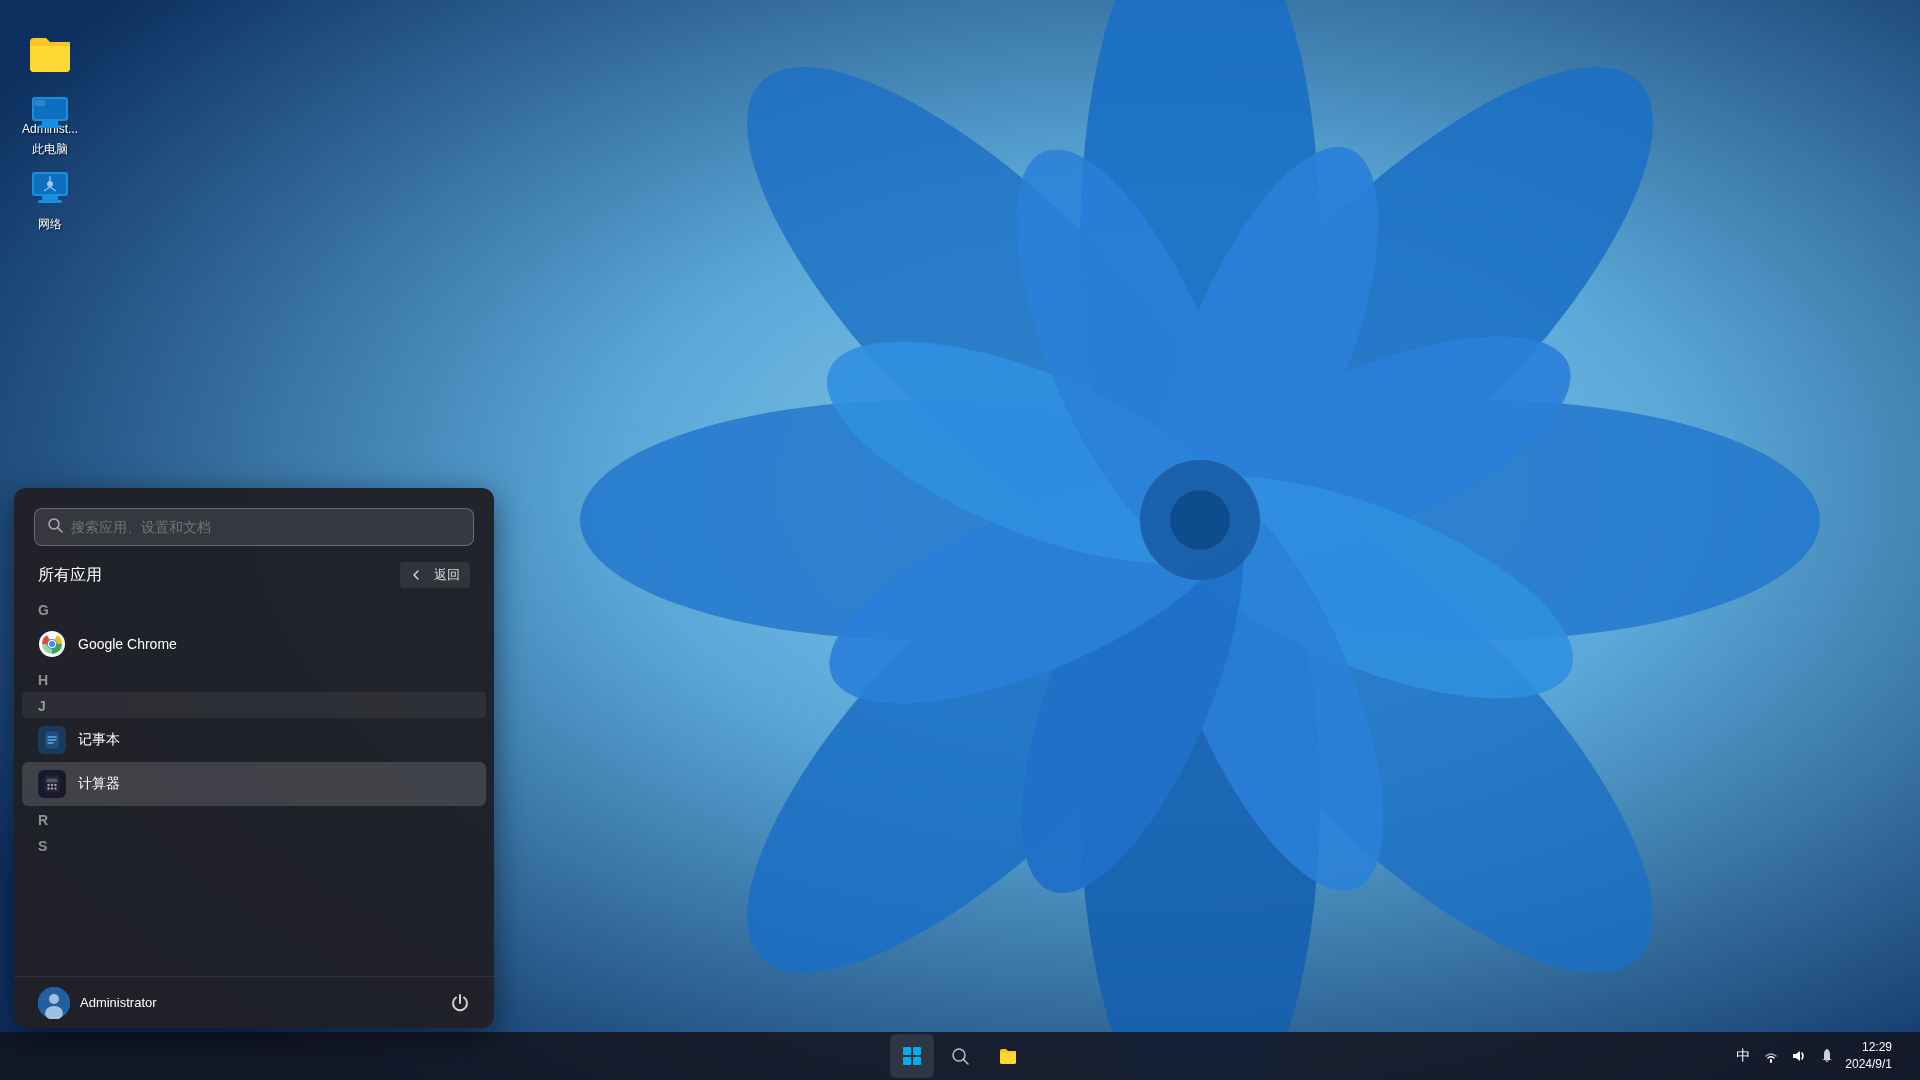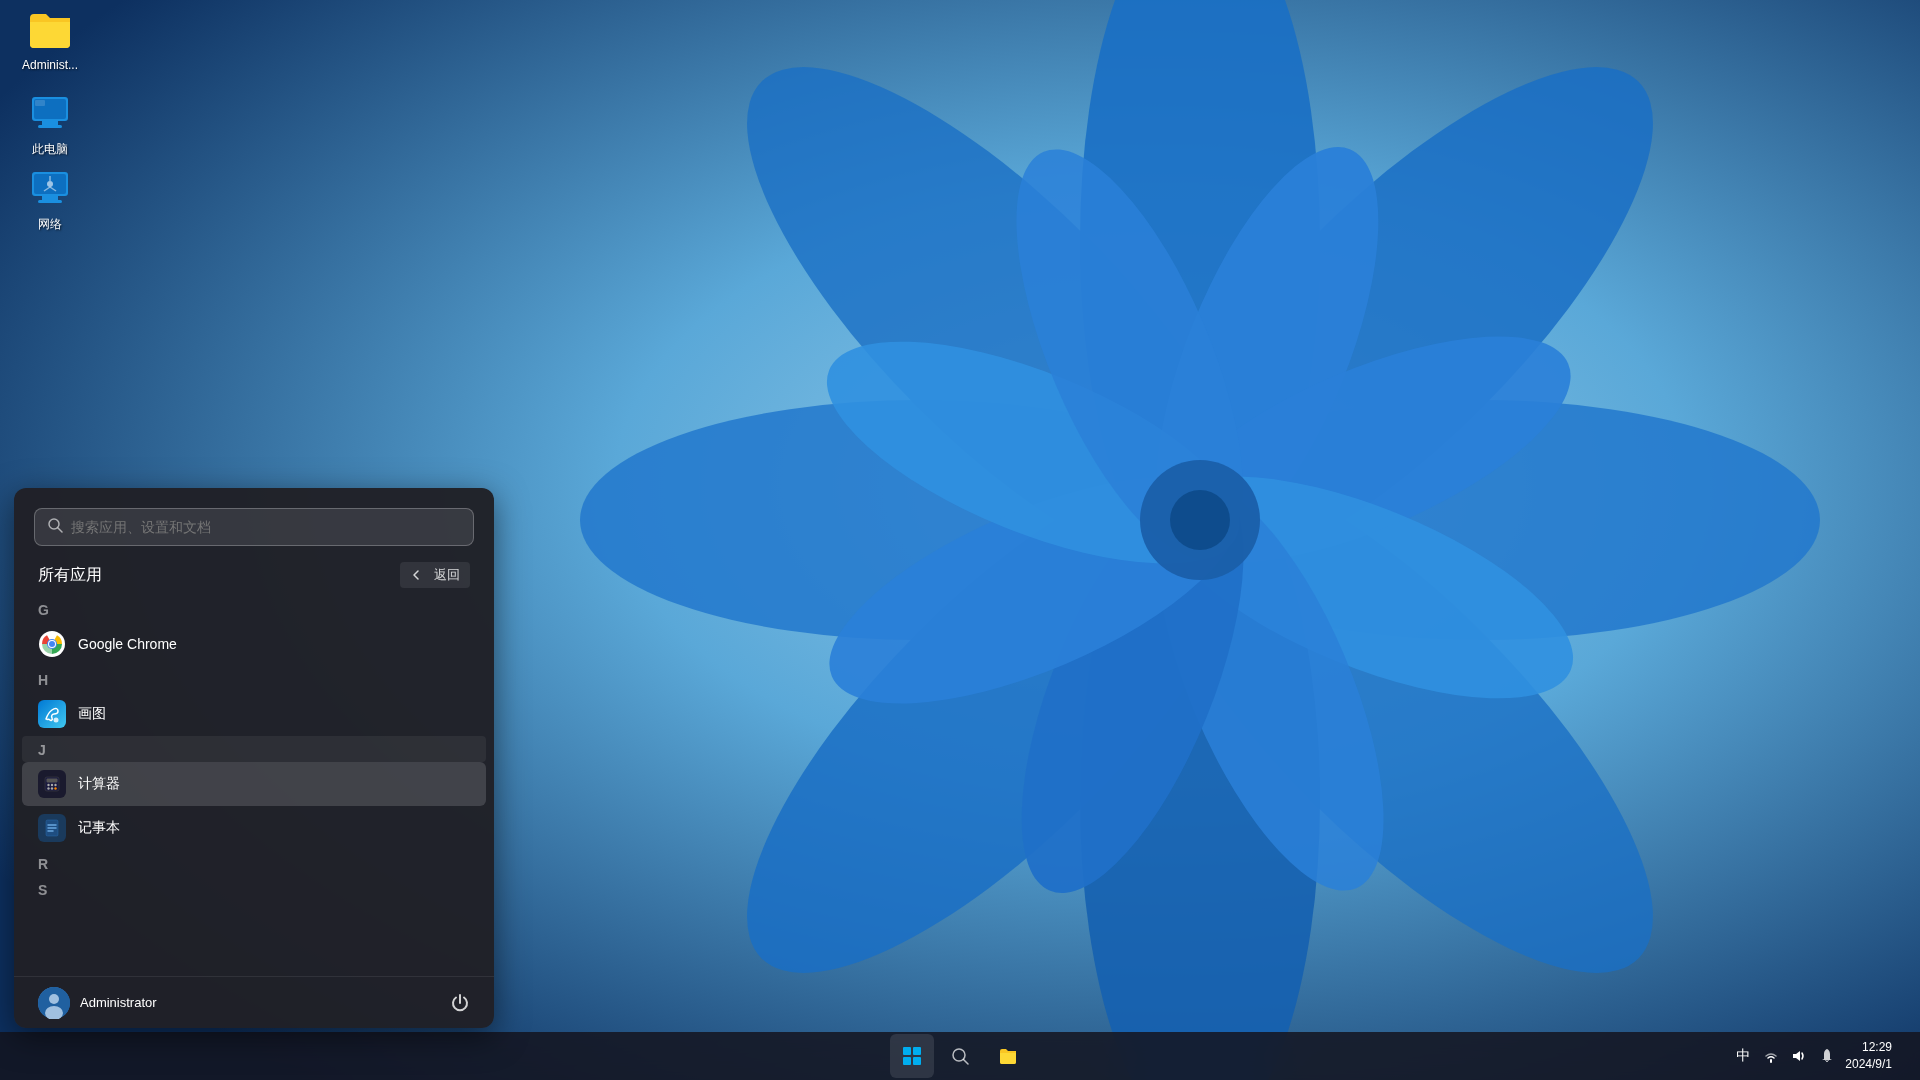--- a/index.html
+++ b/index.html
@@ -334,21 +334,21 @@
       <ellipse cx="0" cy="-180" rx="80" ry="220" fill="#2070c8" opacity="0.95" transform="rotate(202)"></ellipse>
       <ellipse cx="0" cy="-180" rx="80" ry="220" fill="#2a80d8" opacity="0.9" transform="rotate(247)"></ellipse>
       <ellipse cx="0" cy="-180" rx="80" ry="220" fill="#3090e0" opacity="0.9" transform="rotate(292)"></ellipse>
       <ellipse cx="0" cy="-180" rx="80" ry="220" fill="#2a80d8" opacity="0.85" transform="rotate(337)"></ellipse>
 
       <circle cx="0" cy="0" r="60" fill="#1a5faa" opacity="0.95"></circle>
       <circle cx="0" cy="0" r="30" fill="#0d4a8a" opacity="0.9"></circle>
     </g>
   </svg>
 
-  <div class="desktop-icon" style="top: 2px; left: 10px;">
+  <div class="desktop-icon" style="top: 26px; left: 10px; gap: 40px;">
     <div class="icon-img">
       <svg width="48" height="48" viewBox="0 0 48 48">
         <path d="M4 12 Q4 8 8 8 L20 8 L24 12 L44 12 Q44 12 44 16 L44 38 Q44 42 40 42 L8 42 Q4 42 4 38 Z" fill="#f9c623"></path>
         <path d="M4 16 L44 16 L44 38 Q44 42 40 42 L8 42 Q4 42 4 38 Z" fill="#fdd835"></path>
       </svg>
     </div>
     <span class="icon-label">Administ...</span>
   </div>
 
   <div class="desktop-icon" style="top: 85px; left: 10px;">
@@ -421,58 +421,49 @@
             <circle cx="14" cy="14" r="4" fill="#fff"></circle>
             <circle cx="14" cy="14" r="3" fill="#4285f4"></circle>
 
             <path d="M14 1 L14 8 A6 6 0 0 1 14 8Z" fill="none"></path>
           </svg>
         </div>
         <span class="app-name">Google Chrome</span>
       </div>
 
       <div class="section-letter">H</div>
+
+      <div class="section-letter" style="background: rgba(255,255,255,0.06); border-radius:4px;">J</div>
       <div class="app-item">
-        <div class="app-icon" style="background: linear-gradient(135deg, #0078d4, #40c8f0);">
+        <div class="app-icon notepad-bg">
           <svg width="18" height="18" viewBox="0 0 18 18" fill="none">
-            <path d="M3 14 C3 14 5 8 9 5 C13 2 15 4 15 6 C15 8 13 9 11 9 C9 9 8 11 9 13 C10 15 8 16 7 15 C6 14 5 14 4 14.5" stroke="white" stroke-width="1.5" stroke-linecap="round" fill="none"></path>
-            <circle cx="13" cy="15" r="2.5" fill="white" opacity="0.8"></circle>
+            <rect x="3" y="1" width="12" height="16" rx="1.5" fill="#1e4d80"></rect>
+            <rect x="3" y="1" width="12" height="16" rx="1.5" fill="none" stroke="#2a6aaa" stroke-width="0.5"></rect>
+            <line x1="5" y1="6" x2="13" y2="6" stroke="#6aa8e0" stroke-width="1.5" stroke-linecap="round"></line>
+            <line x1="5" y1="9" x2="13" y2="9" stroke="#6aa8e0" stroke-width="1.5" stroke-linecap="round"></line>
+            <line x1="5" y1="12" x2="10" y2="12" stroke="#6aa8e0" stroke-width="1.5" stroke-linecap="round"></line>
           </svg>
         </div>
-        <span class="app-name">画图</span>
-      </div>
-
-      <div class="section-letter" style="background: rgba(255,255,255,0.06); border-radius:4px;">J</div>
+        <span class="app-name">记事本</span>
+      </div>
       <div class="app-item selected">
         <div class="app-icon calc-bg">
           <svg width="18" height="18" viewBox="0 0 18 18" fill="none">
             <rect x="2" y="2" width="14" height="14" rx="2" fill="#1a1a3e" stroke="#444" stroke-width="0.5"></rect>
             <rect x="3.5" y="3.5" width="11" height="4" rx="1" fill="#555"></rect>
             <circle cx="5.5" cy="10" r="1.2" fill="#aaa"></circle>
             <circle cx="9" cy="10" r="1.2" fill="#aaa"></circle>
             <circle cx="12.5" cy="10" r="1.2" fill="#aaa"></circle>
             <circle cx="5.5" cy="13.5" r="1.2" fill="#aaa"></circle>
             <circle cx="9" cy="13.5" r="1.2" fill="#aaa"></circle>
             <circle cx="12.5" cy="13.5" r="1.2" fill="#f80"></circle>
           </svg>
         </div>
         <span class="app-name">计算器</span>
       </div>
-      <div class="app-item">
-        <div class="app-icon notepad-bg">
-          <svg width="18" height="18" viewBox="0 0 18 18" fill="none">
-            <rect x="3" y="1" width="12" height="16" rx="1.5" fill="#1e4d80"></rect>
-            <rect x="3" y="1" width="12" height="16" rx="1.5" fill="none" stroke="#2a6aaa" stroke-width="0.5"></rect>
-            <line x1="5" y1="6" x2="13" y2="6" stroke="#6aa8e0" stroke-width="1.5" stroke-linecap="round"></line>
-            <line x1="5" y1="9" x2="13" y2="9" stroke="#6aa8e0" stroke-width="1.5" stroke-linecap="round"></line>
-            <line x1="5" y1="12" x2="10" y2="12" stroke="#6aa8e0" stroke-width="1.5" stroke-linecap="round"></line>
-          </svg>
-        </div>
-        <span class="app-name">记事本</span>
-      </div>
 
       <div class="section-letter">R</div>
 
       <div class="section-letter">S</div>
 
     </div>
 
     <div id="bottom-bar">
       <div id="user-info">
         <div class="user-avatar">

